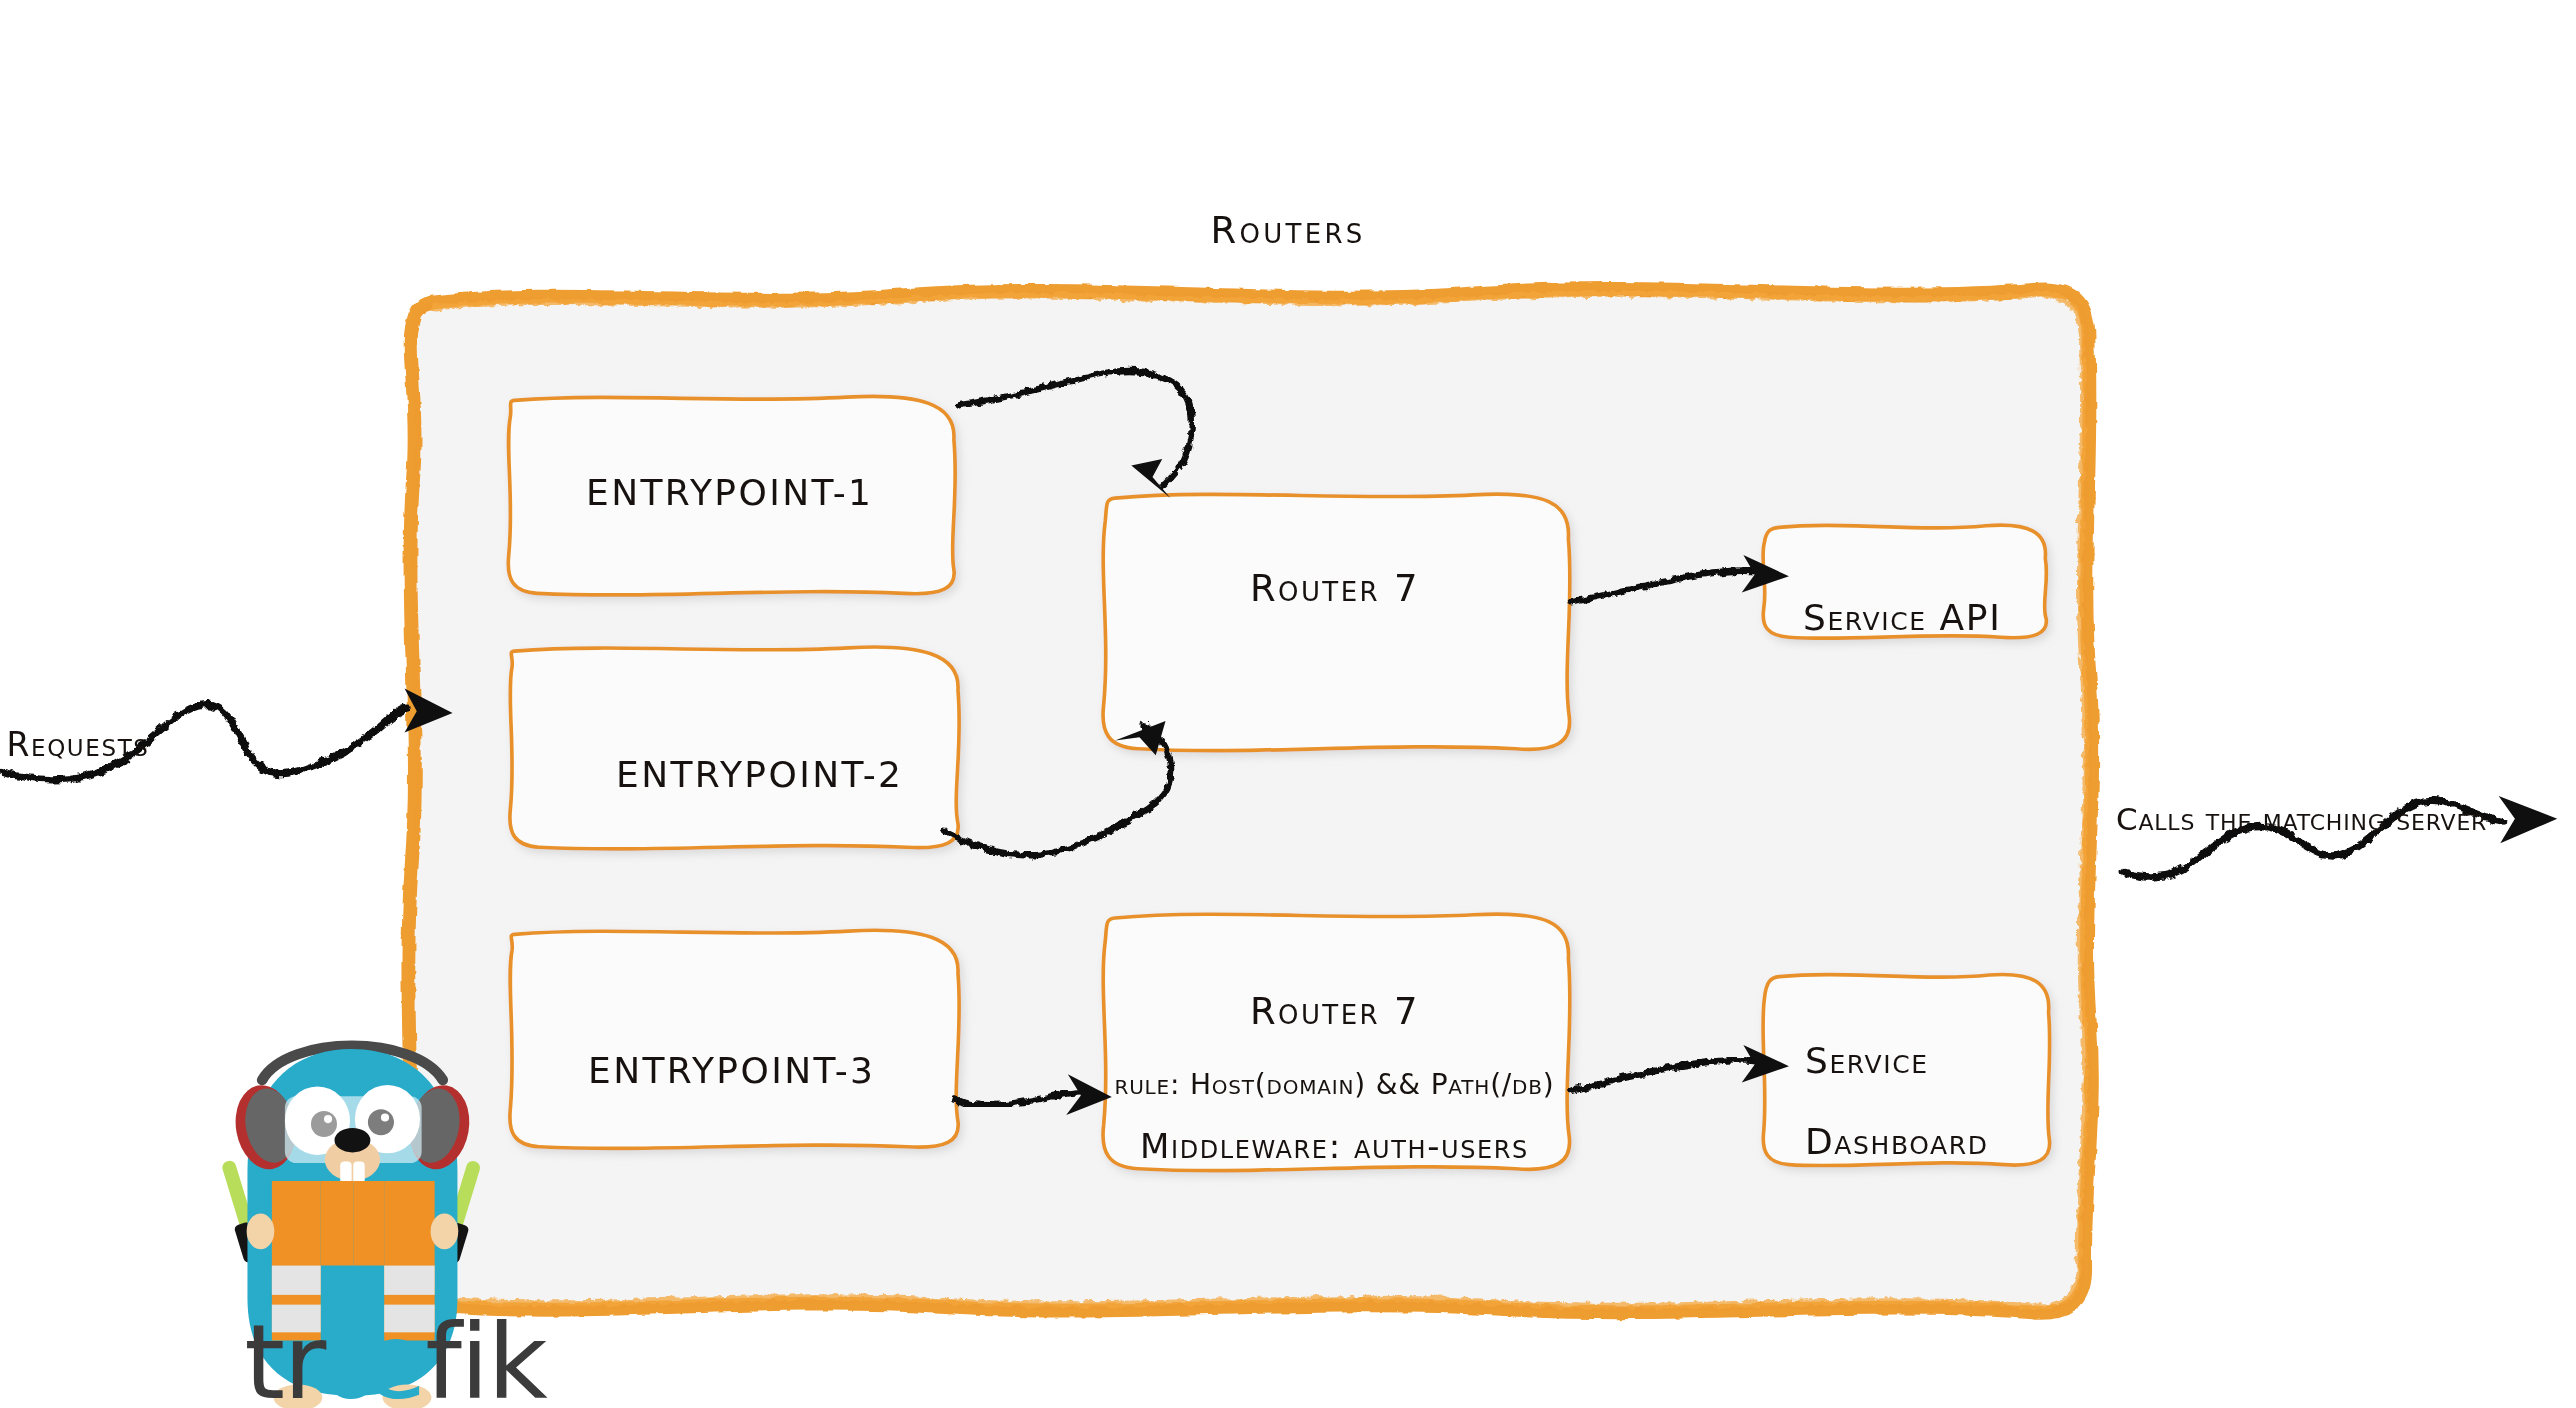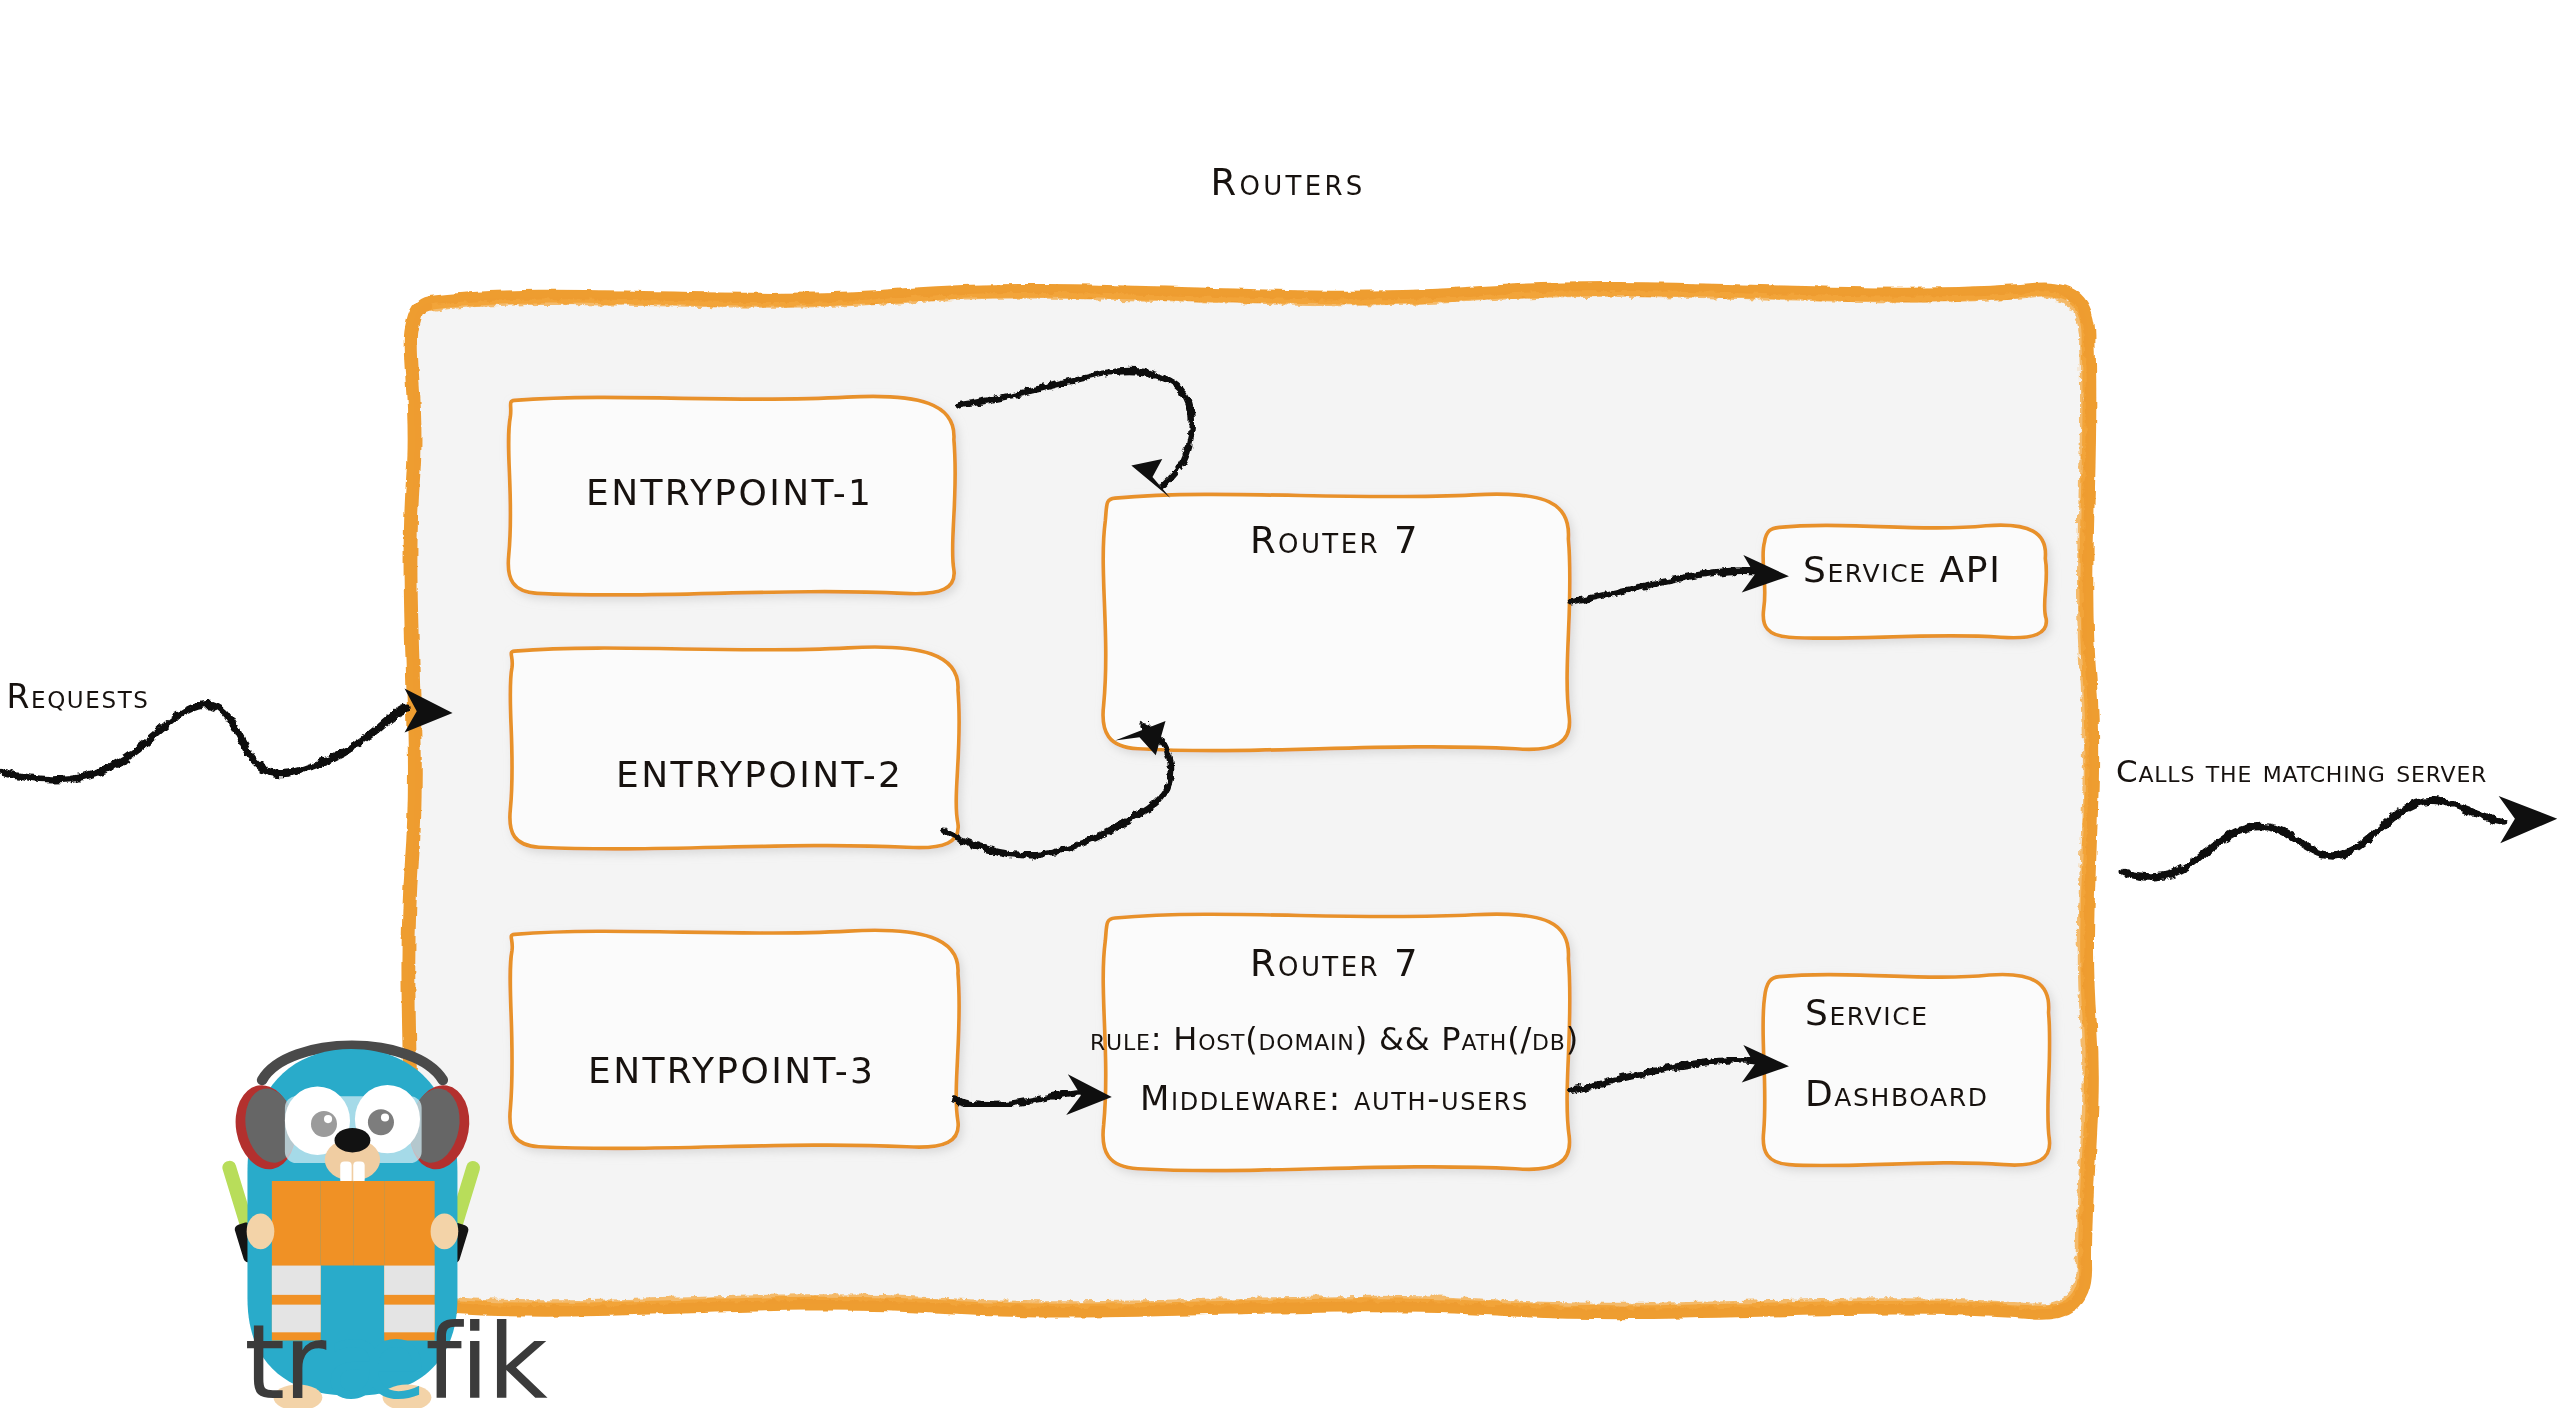--- a/index.html
+++ b/index.html
@@ -29,21 +29,21 @@
 
   
   .txt {
     position: absolute;
     color: #17120f;
     font-family: "DejaVu Sans", sans-serif;
     white-space: nowrap;
     letter-spacing: 0.8px;
   }
   
-  .sc { font-variant: small-caps; }
+  .sc { font-variant: small-caps; margin-top: 48px; }
 
   #diagram-title {
     left: 0; top: 161px;
     width: 2576px;
     text-align: center;
     font-size: 37px;
     letter-spacing: 3.3px;
     font-weight: 400;
   }
 
@@ -61,21 +61,21 @@
     font-size: 37px;
     letter-spacing: 2.4px;
     text-align: center;
   }
   .router-rule {
     font-size: 33px;
     letter-spacing: 1.6px;
     text-align: center;
   }
   .router-rule-sm {
-    font-size: 32px;
+    font-size: 28px;
     letter-spacing: 0.8px;
     text-align: center;
   }
   .router-mw {
     font-size: 34px;
     letter-spacing: 1.6px;
     text-align: center;
   }
 
   #r1-title { left: 1107px; top: 519px; width: 456px; }

